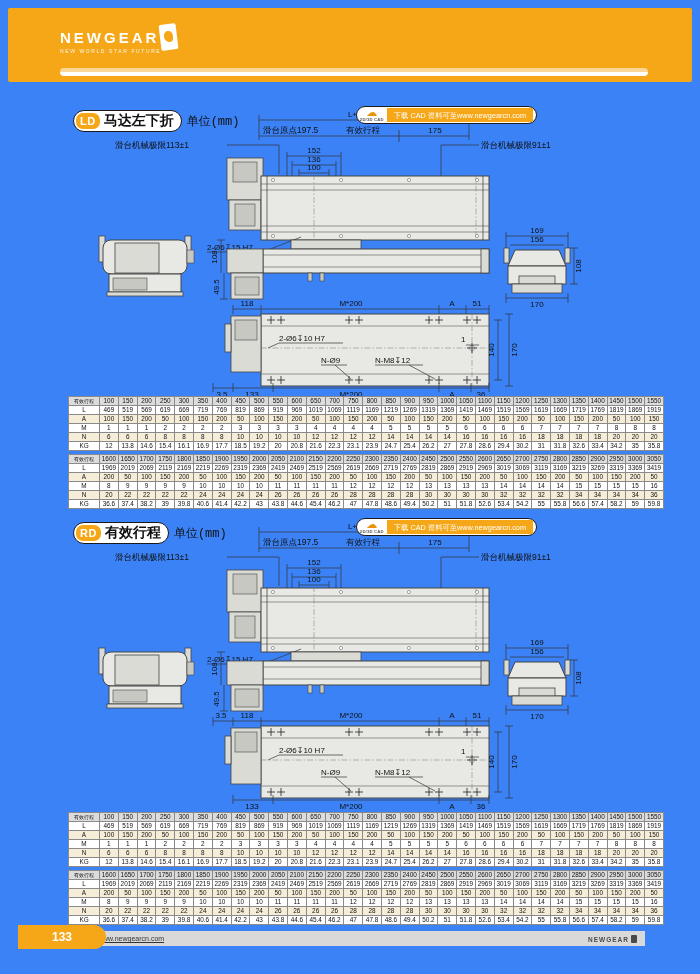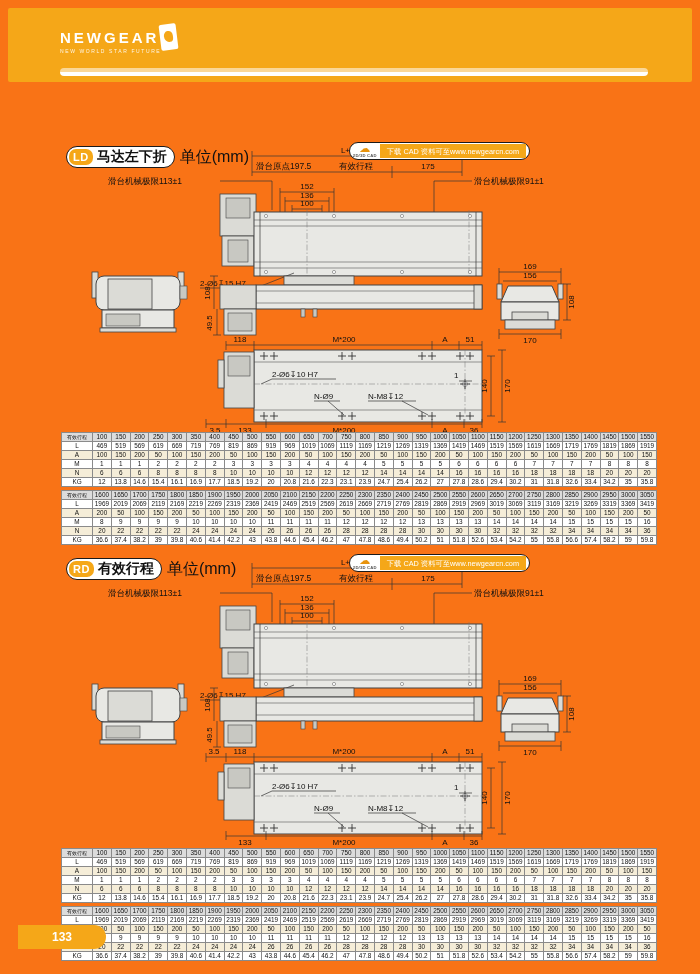--- a/index.html
+++ b/index.html
@@ -1,42 +1,42 @@
 <!DOCTYPE html>
 <html><head>
 <meta charset="utf-8">
 <style>
   html,body{margin:0;padding:0;background:#f2f2f2;}
-  .page{position:relative;width:700px;height:974px;background:#f97316;margin:0 auto;
+  .page{position:relative;width:700px;height:974px;background:#3b82f6;margin:0 auto;
         font-family:"Liberation Sans",sans-serif;overflow:hidden;}
 
   
   .topbar{position:absolute;left:8px;top:8px;right:8px;height:74px;background:#F5A718;border-radius:2px;}
   .brand{position:absolute;left:52px;top:22px;color:#fff;}
   .brand-text{font-size:15px;font-weight:bold;letter-spacing:3px;line-height:16px;}
   .brand-tag{font-size:5px;letter-spacing:1.6px;margin-top:2px;color:rgba(255,255,255,.88);}
   .brand-mark{position:absolute;left:152px;top:16px;width:17px;height:26px;background:#fff;
               border-radius:2px;transform:rotate(-7deg);}
   .brand-mark::after{content:"";position:absolute;left:4px;top:7px;width:9px;height:11px;
               background:#F5A718;border-radius:50% 50% 40% 60%;}
   .topbar-stripe{position:absolute;left:52px;right:44px;bottom:6px;height:8px;border-radius:4px;
               background:linear-gradient(to bottom,rgba(255,255,255,.55) 0 55%,#fff 55% 100%);}
 
   
-  .model-section{position:absolute;left:4px;width:584px;height:412px;margin-top:36px;}
+  .model-section{position:absolute;left:11px;width:584px;height:412px;}
   #sec-ld{top:100px;}
   #sec-rd{top:512px;}
 
   .sec-head{position:absolute;top:10px;left:62px;display:flex;align-items:center;gap:5px;z-index:3;}
   .sec-pill{display:flex;align-items:center;gap:4px;border:1.5px solid #1a1a1a;border-radius:11px;
             background:#fff;padding:1px 7px 1px 2px;}
   .sec-badge{background:#F5A718;color:#fff;font-weight:bold;font-size:11px;line-height:14px;
              padding:1px 4px;border-radius:7px;letter-spacing:.5px;}
   .sec-title{font-weight:bold;font-size:14px;color:#111;}
-  .sec-unit{font-size:16px;color:#111;}
+  .sec-unit{font-size:12px;color:#111;font-family:Liberation Mono, monospace;}
 
   .cad-badge{position:absolute;top:6px;right:58px;display:flex;align-items:center;gap:3px;
              border:1.5px solid #1a1a1a;border-radius:13px;background:#fff;padding:1px 3px;z-index:3;cursor:pointer;}
   .cad-cloud{display:flex;flex-direction:column;align-items:center;width:24px;}
   .cloud-glyph{font-size:11px;line-height:9px;color:#E8930C;}
   .cad-cloud-label{font-size:4.2px;color:#555;font-weight:bold;letter-spacing:.2px;}
   .cad-text{background:#F5A718;color:#fff;font-size:7.3px;line-height:9px;padding:2.5px 7px;border-radius:0;white-space:nowrap;}
 
   .sec-svg{position:absolute;left:0;top:0;width:700px;height:300px;}
   svg line, svg path.ln{stroke:#333;stroke-width:.7;fill:none;}

